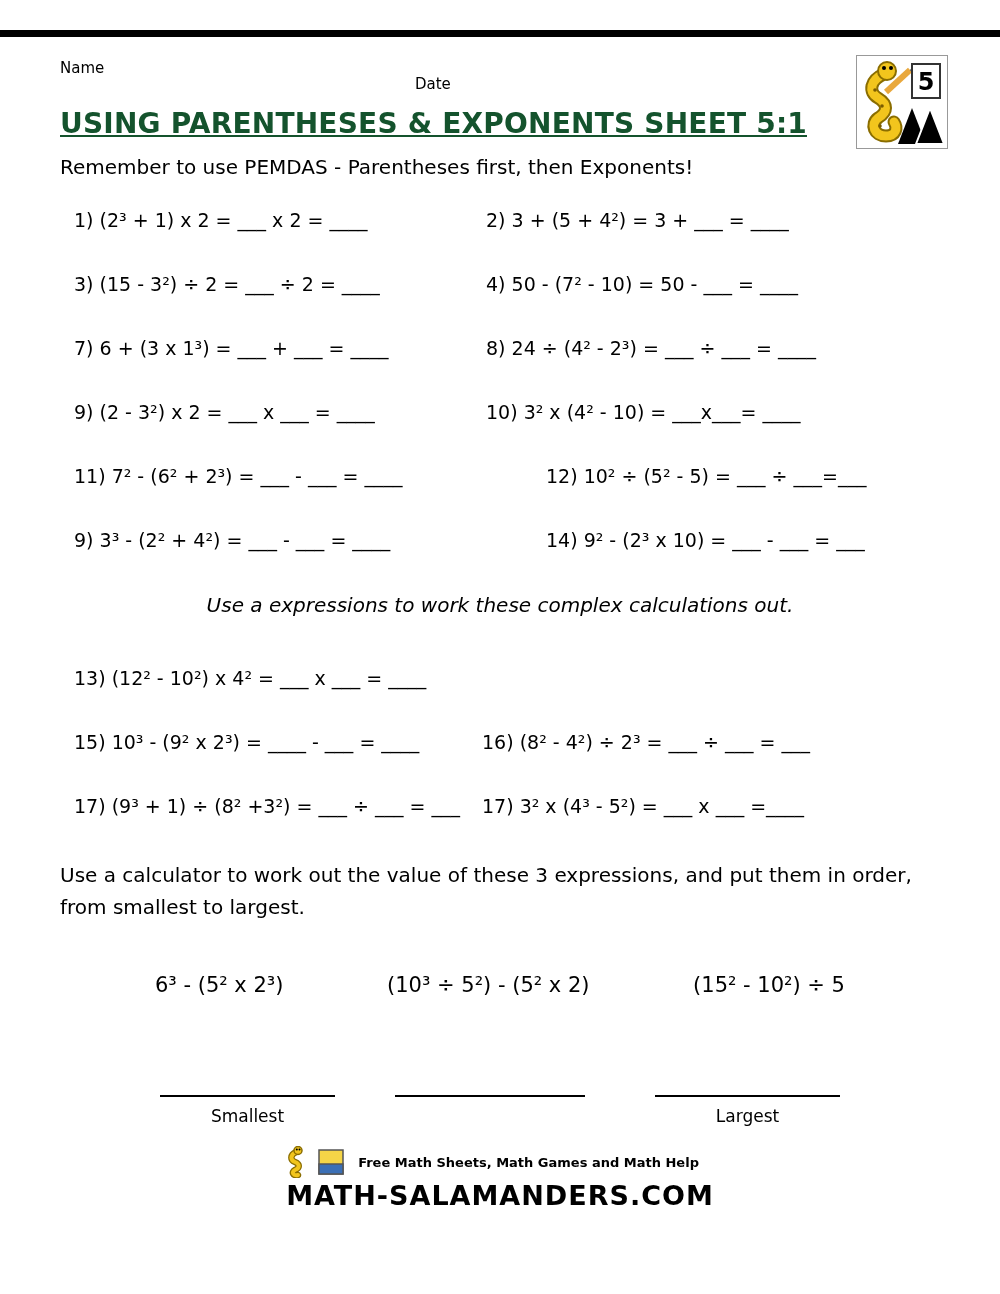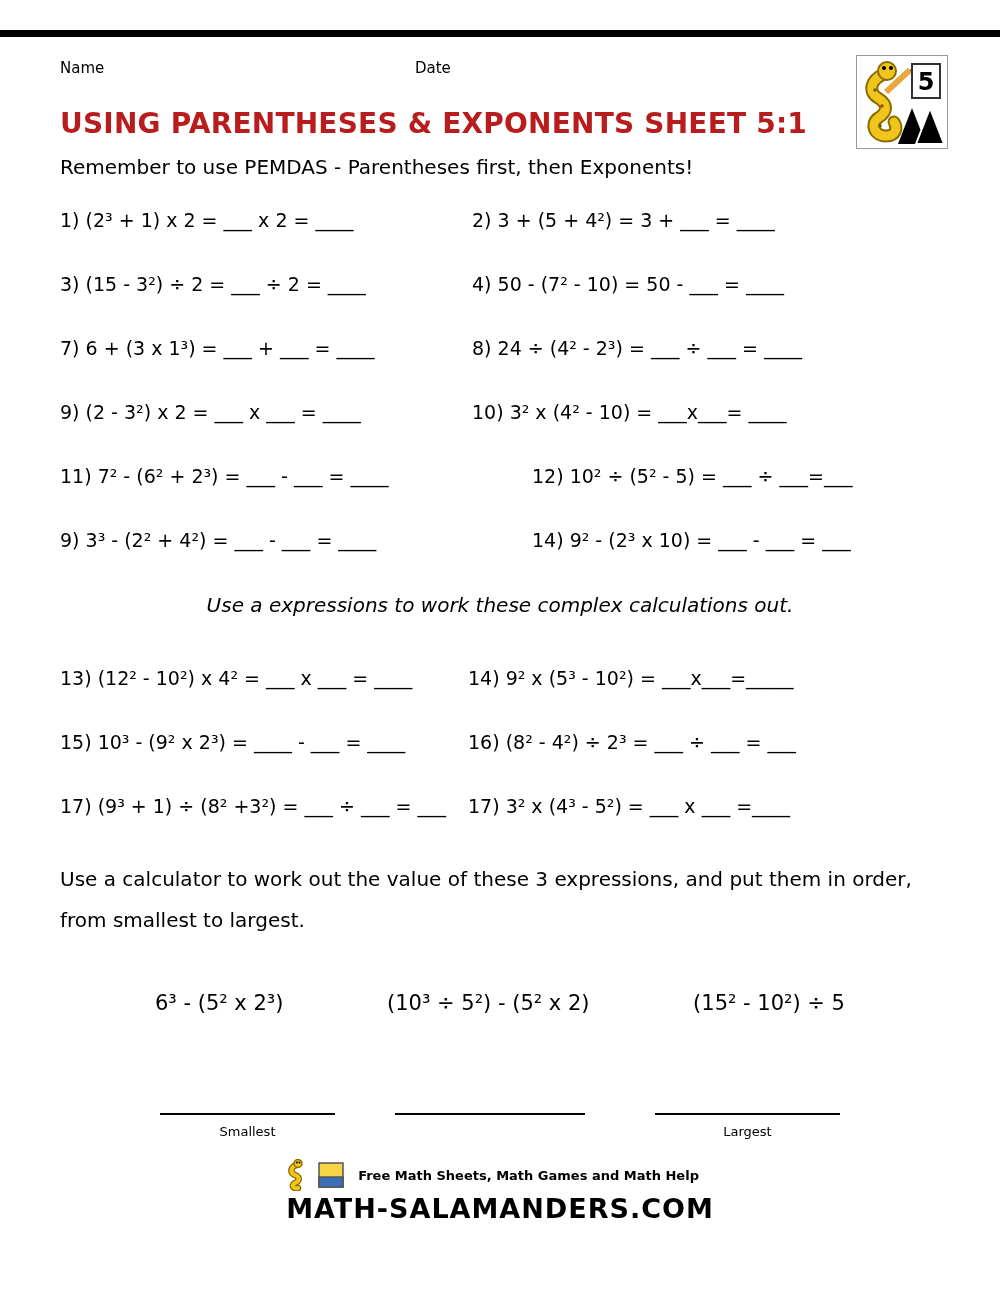--- a/index.html
+++ b/index.html
@@ -6,49 +6,49 @@
   html, body { margin: 0; padding: 0; }
   body {
     width: 1000px; height: 1294px;
     background: #ffffff; color: #000;
     font-family: "DejaVu Sans", "Liberation Sans", sans-serif;
     position: relative; overflow: hidden;
   }
   .top-rule { margin-top: 30px; height: 7px; background: #000; }
   .meta-row { position: relative; margin-top: 22px; height: 22px; font-size: 15px; }
   .name-label { position: absolute; left: 60px; top: 0; }
-  .date-label { position: absolute; left: 415px; top: 0; }
+  .date-label { position: absolute; left: 415px; top: 16px; }
   .logo-box {
     position: absolute; top: 55px; right: 52px;
     width: 92px; height: 94px; border: 1px solid #999; background: #fff;
     display: flex; align-items: center; justify-content: center; z-index: 5;
   }
   .page-title {
     margin: 26px 0 15px 60px; font-size: 28px; font-weight: bold;
-    color: #b91c1c; letter-spacing: 0.2px;
+    color: #14532d; letter-spacing: 0.2px; text-decoration: underline;
   }
   .subtitle { margin: 12px 0 0 60px; font-size: 20px; }
-  .problems { margin-top: 30px; }
+  .problems { margin-top: 30px; padding-left: 14px; }
   .prow { position: relative; height: 28px; margin-bottom: 36px; font-size: 19px; white-space: nowrap; }
   .pl { position: absolute; left: 60px; }
   .pr { position: absolute; left: 472px; }
   .prow.shift .pr { left: 532px; }
   .sec2 .pr { left: 468px; }
   .calc-note { margin: 26px 0 0 0; text-align: center; font-style: italic; font-size: 20px; }
   .sec2 { margin-top: 50px; }
-  .order-instruction { margin: 36px 70px 0 60px; font-size: 20px; line-height: 41px; }
+  .order-instruction { margin: 36px 70px 0 60px; font-size: 20px; line-height: 32px; }
   .expressions { display: flex; justify-content: space-between; margin: 50px 155px 0 155px; font-size: 21px; }
   .order-blanks { display: flex; margin: 88px 0 0 160px; }
   .blank-col { margin-right: 60px; text-align: center; }
   .blank-line { border-bottom: 2px solid #000; height: 12px; }
   .blank-col:nth-child(1) .blank-line { width: 175px; }
   .blank-col:nth-child(2) .blank-line { width: 190px; }
   .blank-col:nth-child(2) { margin-right: 70px; }
   .blank-col:nth-child(3) .blank-line { width: 185px; }
-  .blank-label { margin-top: 9px; font-size: 13px; }
+  .blank-label { margin-top: 9px; font-size: 17px; }
   footer { margin-top: 20px; }
   .brand { width: fit-content; margin: 16px auto; }
   .brand-top { display: flex; align-items: center; }
   .brand-icons { display: flex; align-items: center; gap: 4px; }
   .brand-tagline { font-size: 13px; font-weight: bold; margin-left: 14px; }
   .brand-site {
     font-size: 27px; font-weight: bold; letter-spacing: 1px;
     margin-top: 2px; text-align: center; text-transform: uppercase;
   }
 </style>
@@ -109,21 +109,20 @@
     <span class="pl">9) 3³ - (2² + 4²) = ___ - ___ = ____</span>
     <span class="pr">14) 9² - (2³ x 10) = ___ - ___ = ___</span>
   </div>
 </div>
 
 <p class="calc-note">Use a expressions to work these complex calculations out.</p>
 
 <div class="problems sec2">
   <div class="prow">
     <span class="pl">13) (12² - 10²) x 4² = ___ x ___ = ____</span>
-    <span class="pr">14) 9² x (5³ - 10²) = ___x___=_____</span>
   </div>
   <div class="prow">
     <span class="pl">15) 10³ - (9² x 2³) = ____ - ___ = ____</span>
     <span class="pr">16) (8² - 4²) ÷ 2³ = ___ ÷ ___ = ___</span>
   </div>
   <div class="prow">
     <span class="pl">17) (9³ + 1) ÷ (8² +3²) = ___ ÷ ___ = ___</span>
     <span class="pr">17) 3² x (4³ - 5²) = ___ x ___ =____</span>
   </div>
 </div>

